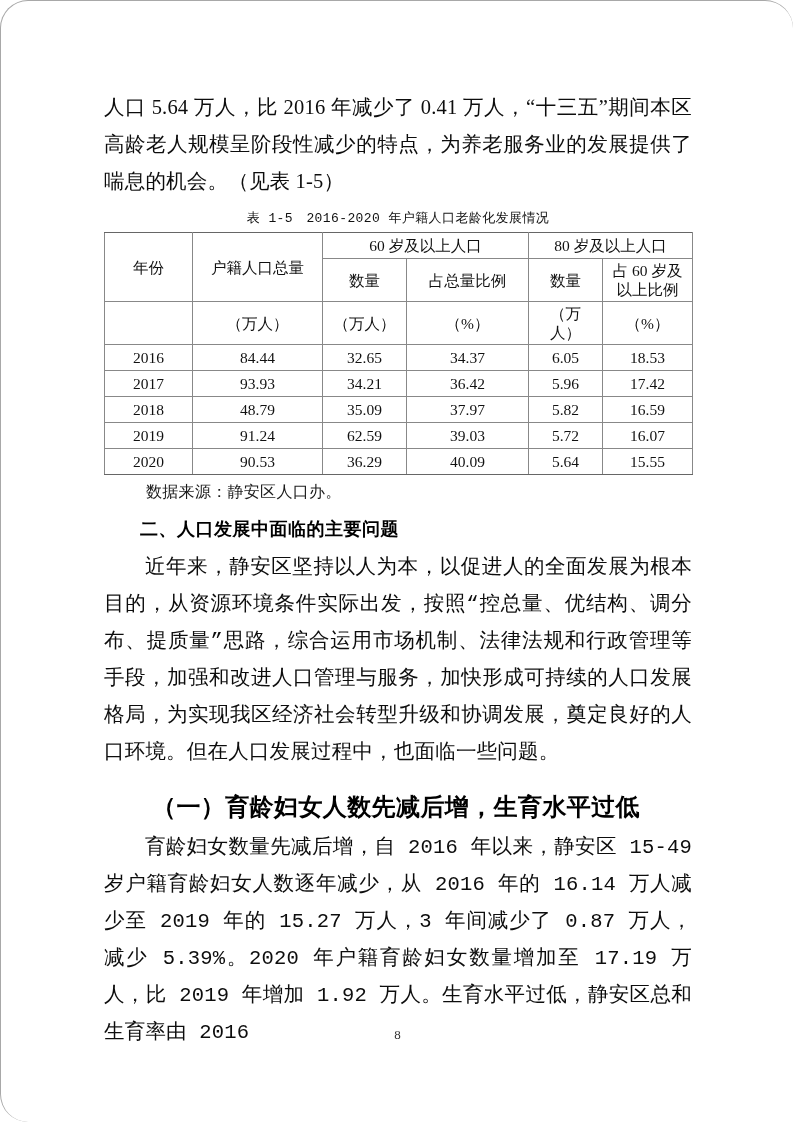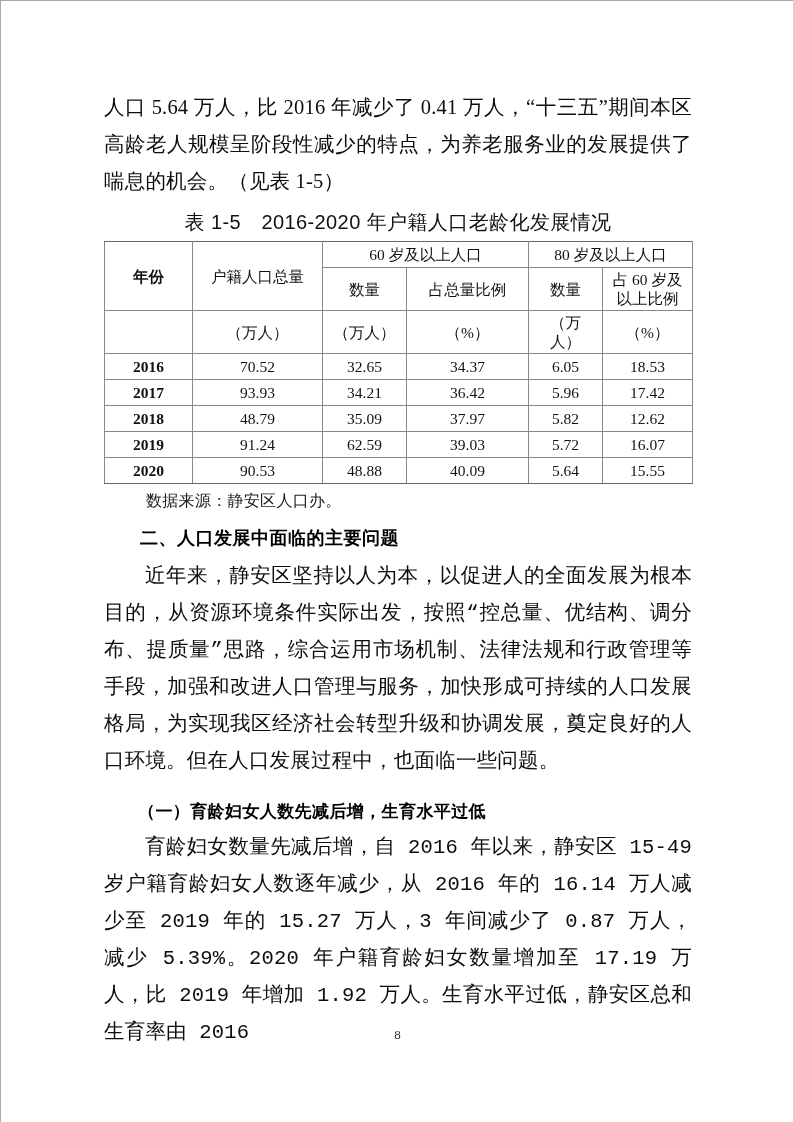--- a/index.html
+++ b/index.html
@@ -9,20 +9,21 @@
   }
   .page {
     position: relative;
     width: 793px;
     height: 1122px;
     background: #ffffff;
     box-sizing: border-box;
     border-top: 1px solid #a8a8a8;
     border-left: 1px solid #a8a8a8;
     overflow: hidden;
+    border-radius: 28px;
   }
   .content {
     position: absolute;
     left: 103px;
     top: 88px;
     width: 588px;
   }
 
   
   .para {
@@ -32,22 +33,22 @@
     color: #0d0d0d;
     text-align: justify;
     text-justify: inter-ideograph;
     letter-spacing: 0.2px;
     margin: 0;
   }
   .para.indent { text-indent: 2em; font-family: Liberation Mono, monospace; }
 
   
   .table-caption {
-    font-family: Liberation Sans, sans-serif;
-    font-size: 20px;
+    font-family: Liberation Mono, monospace;
+    font-size: 13px;
     color: #111;
     text-align: center;
     margin: 9px 0 5px 0;
     letter-spacing: 0.4px;
   }
 
   
   table.stat {
     width: 100%;
     border-collapse: collapse;
@@ -62,21 +63,21 @@
     vertical-align: middle;
     padding: 2px 6px;
     font-weight: normal;
     line-height: 19px;
   }
   
   table.stat tr.top-rule > * { border-top: 1.1px solid #666; }
   table.stat tr > * { border-bottom: 1px solid #888; }
   table.stat tr.last-row > * { border-bottom: 1.1px solid #666; }
   
-  table.stat .vl { border-left: 1px solid #888; font-weight: bold; }
+  table.stat .vl { border-left: 1px solid #888; }
   table.stat .vr { border-right: 1px solid #888; }
 
   .rowh { height: 26px; }
   .rowh-tall { height: 30px; }
 
   
   .source-note {
     font-family: "Liberation Serif", "DejaVu Serif", serif;
     font-size: 16px;
     color: #1a1a1a;
@@ -89,21 +90,21 @@
     font-family: "Liberation Sans", "DejaVu Sans", sans-serif;
     font-size: 18px;
     font-weight: bold;
     color: #000;
     text-indent: 2em;
     margin: 14px 0 8px 0;
     letter-spacing: 0.5px;
   }
   .heading-2 {
     font-family: "Liberation Sans", "DejaVu Sans", sans-serif;
-    font-size: 17px;
+    font-size: 24px;
     font-weight: bold;
     color: #000;
     text-indent: 2em;
     margin: 14px 0 6px 0;
     letter-spacing: 0.4px;
   }
 
   .gap-sm { height: 6px; }
 
   
@@ -155,54 +156,54 @@
           <td class="vr">（万人）</td>
           <td class="vr">（万人）</td>
           <td class="vr">（%）</td>
           <td class="vr">（万人）</td>
           <td class="vr">（%）</td>
         </tr>
       </thead>
       <tbody>
         <tr class="rowh">
           <td class="vl vr">2016</td>
-          <td class="vr">70.52</td>
+          <td class="vr">84.44</td>
           <td class="vr">32.65</td>
           <td class="vr">34.37</td>
           <td class="vr">6.05</td>
           <td class="vr">18.53</td>
         </tr>
         <tr class="rowh">
           <td class="vl vr">2017</td>
           <td class="vr">93.93</td>
           <td class="vr">34.21</td>
           <td class="vr">36.42</td>
           <td class="vr">5.96</td>
           <td class="vr">17.42</td>
         </tr>
         <tr class="rowh">
           <td class="vl vr">2018</td>
           <td class="vr">48.79</td>
           <td class="vr">35.09</td>
           <td class="vr">37.97</td>
           <td class="vr">5.82</td>
-          <td class="vr">12.62</td>
+          <td class="vr">16.59</td>
         </tr>
         <tr class="rowh">
           <td class="vl vr">2019</td>
           <td class="vr">91.24</td>
           <td class="vr">62.59</td>
           <td class="vr">39.03</td>
           <td class="vr">5.72</td>
           <td class="vr">16.07</td>
         </tr>
         <tr class="rowh last-row">
           <td class="vl vr">2020</td>
           <td class="vr">90.53</td>
-          <td class="vr">48.88</td>
+          <td class="vr">36.29</td>
           <td class="vr">40.09</td>
           <td class="vr">5.64</td>
           <td class="vr">15.55</td>
         </tr>
       </tbody>
     </table>
 
     <div class="source-note">数据来源：静安区人口办。</div>
 
     <div class="heading-1">二、人口发展中面临的主要问题</div>

